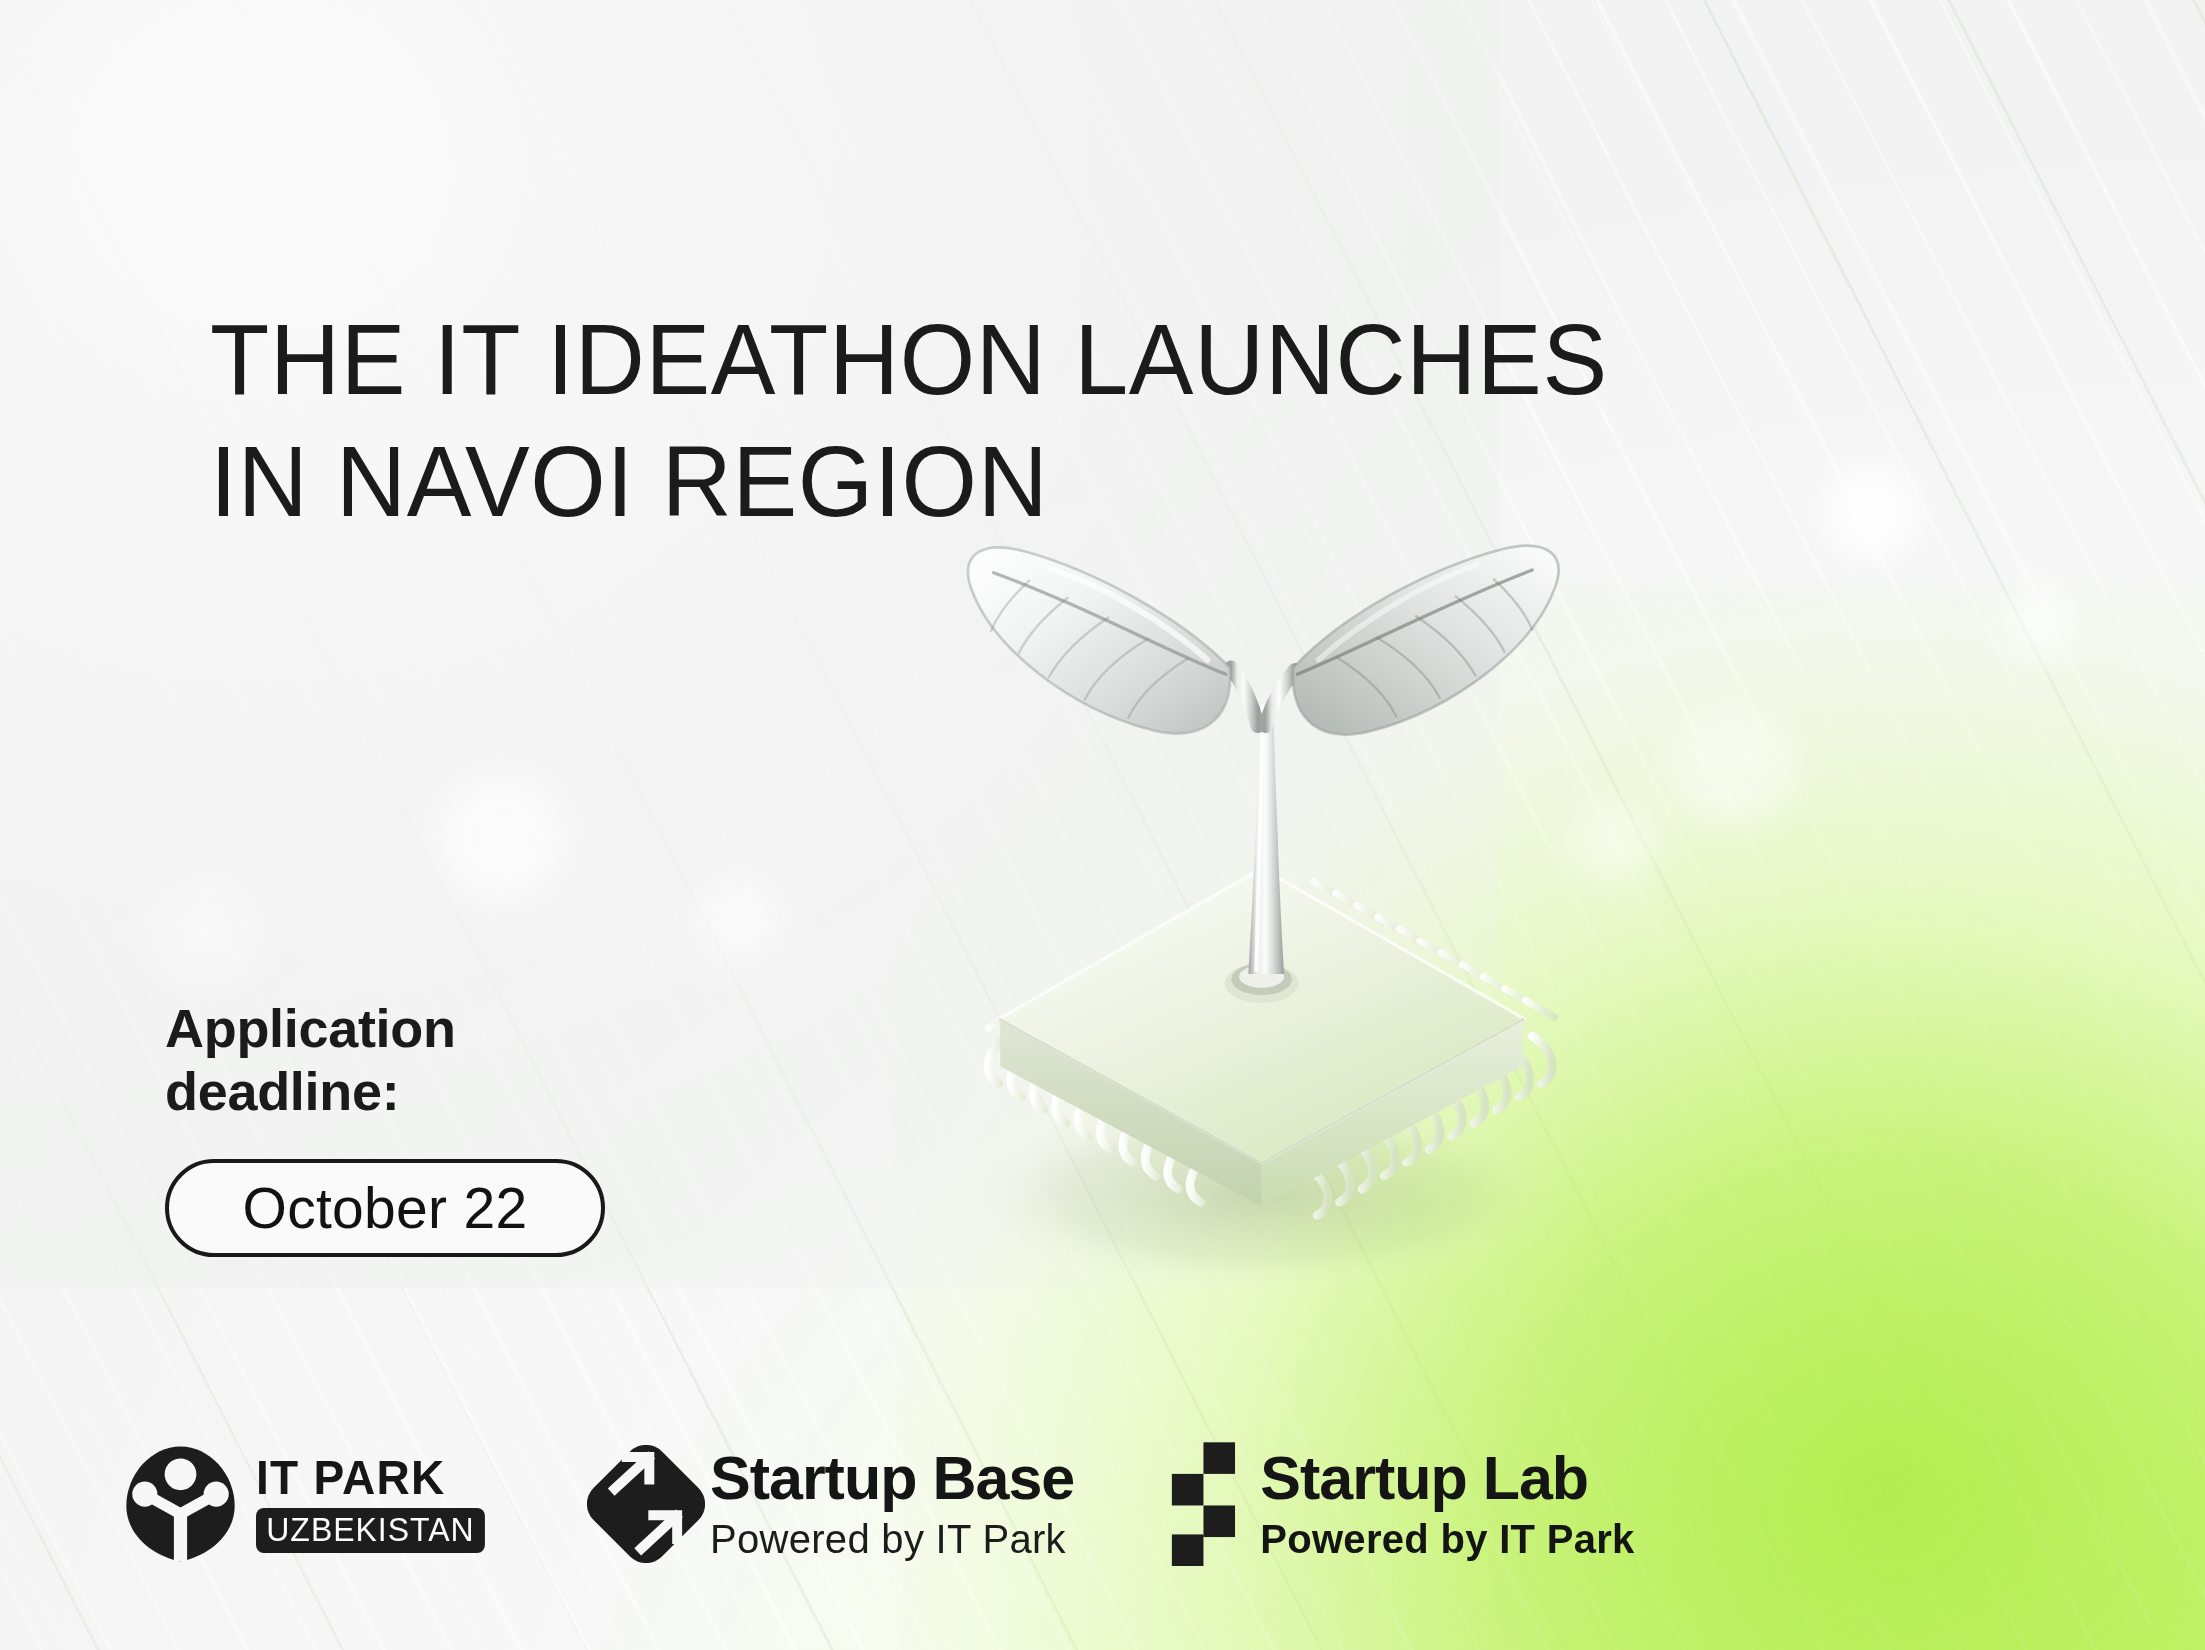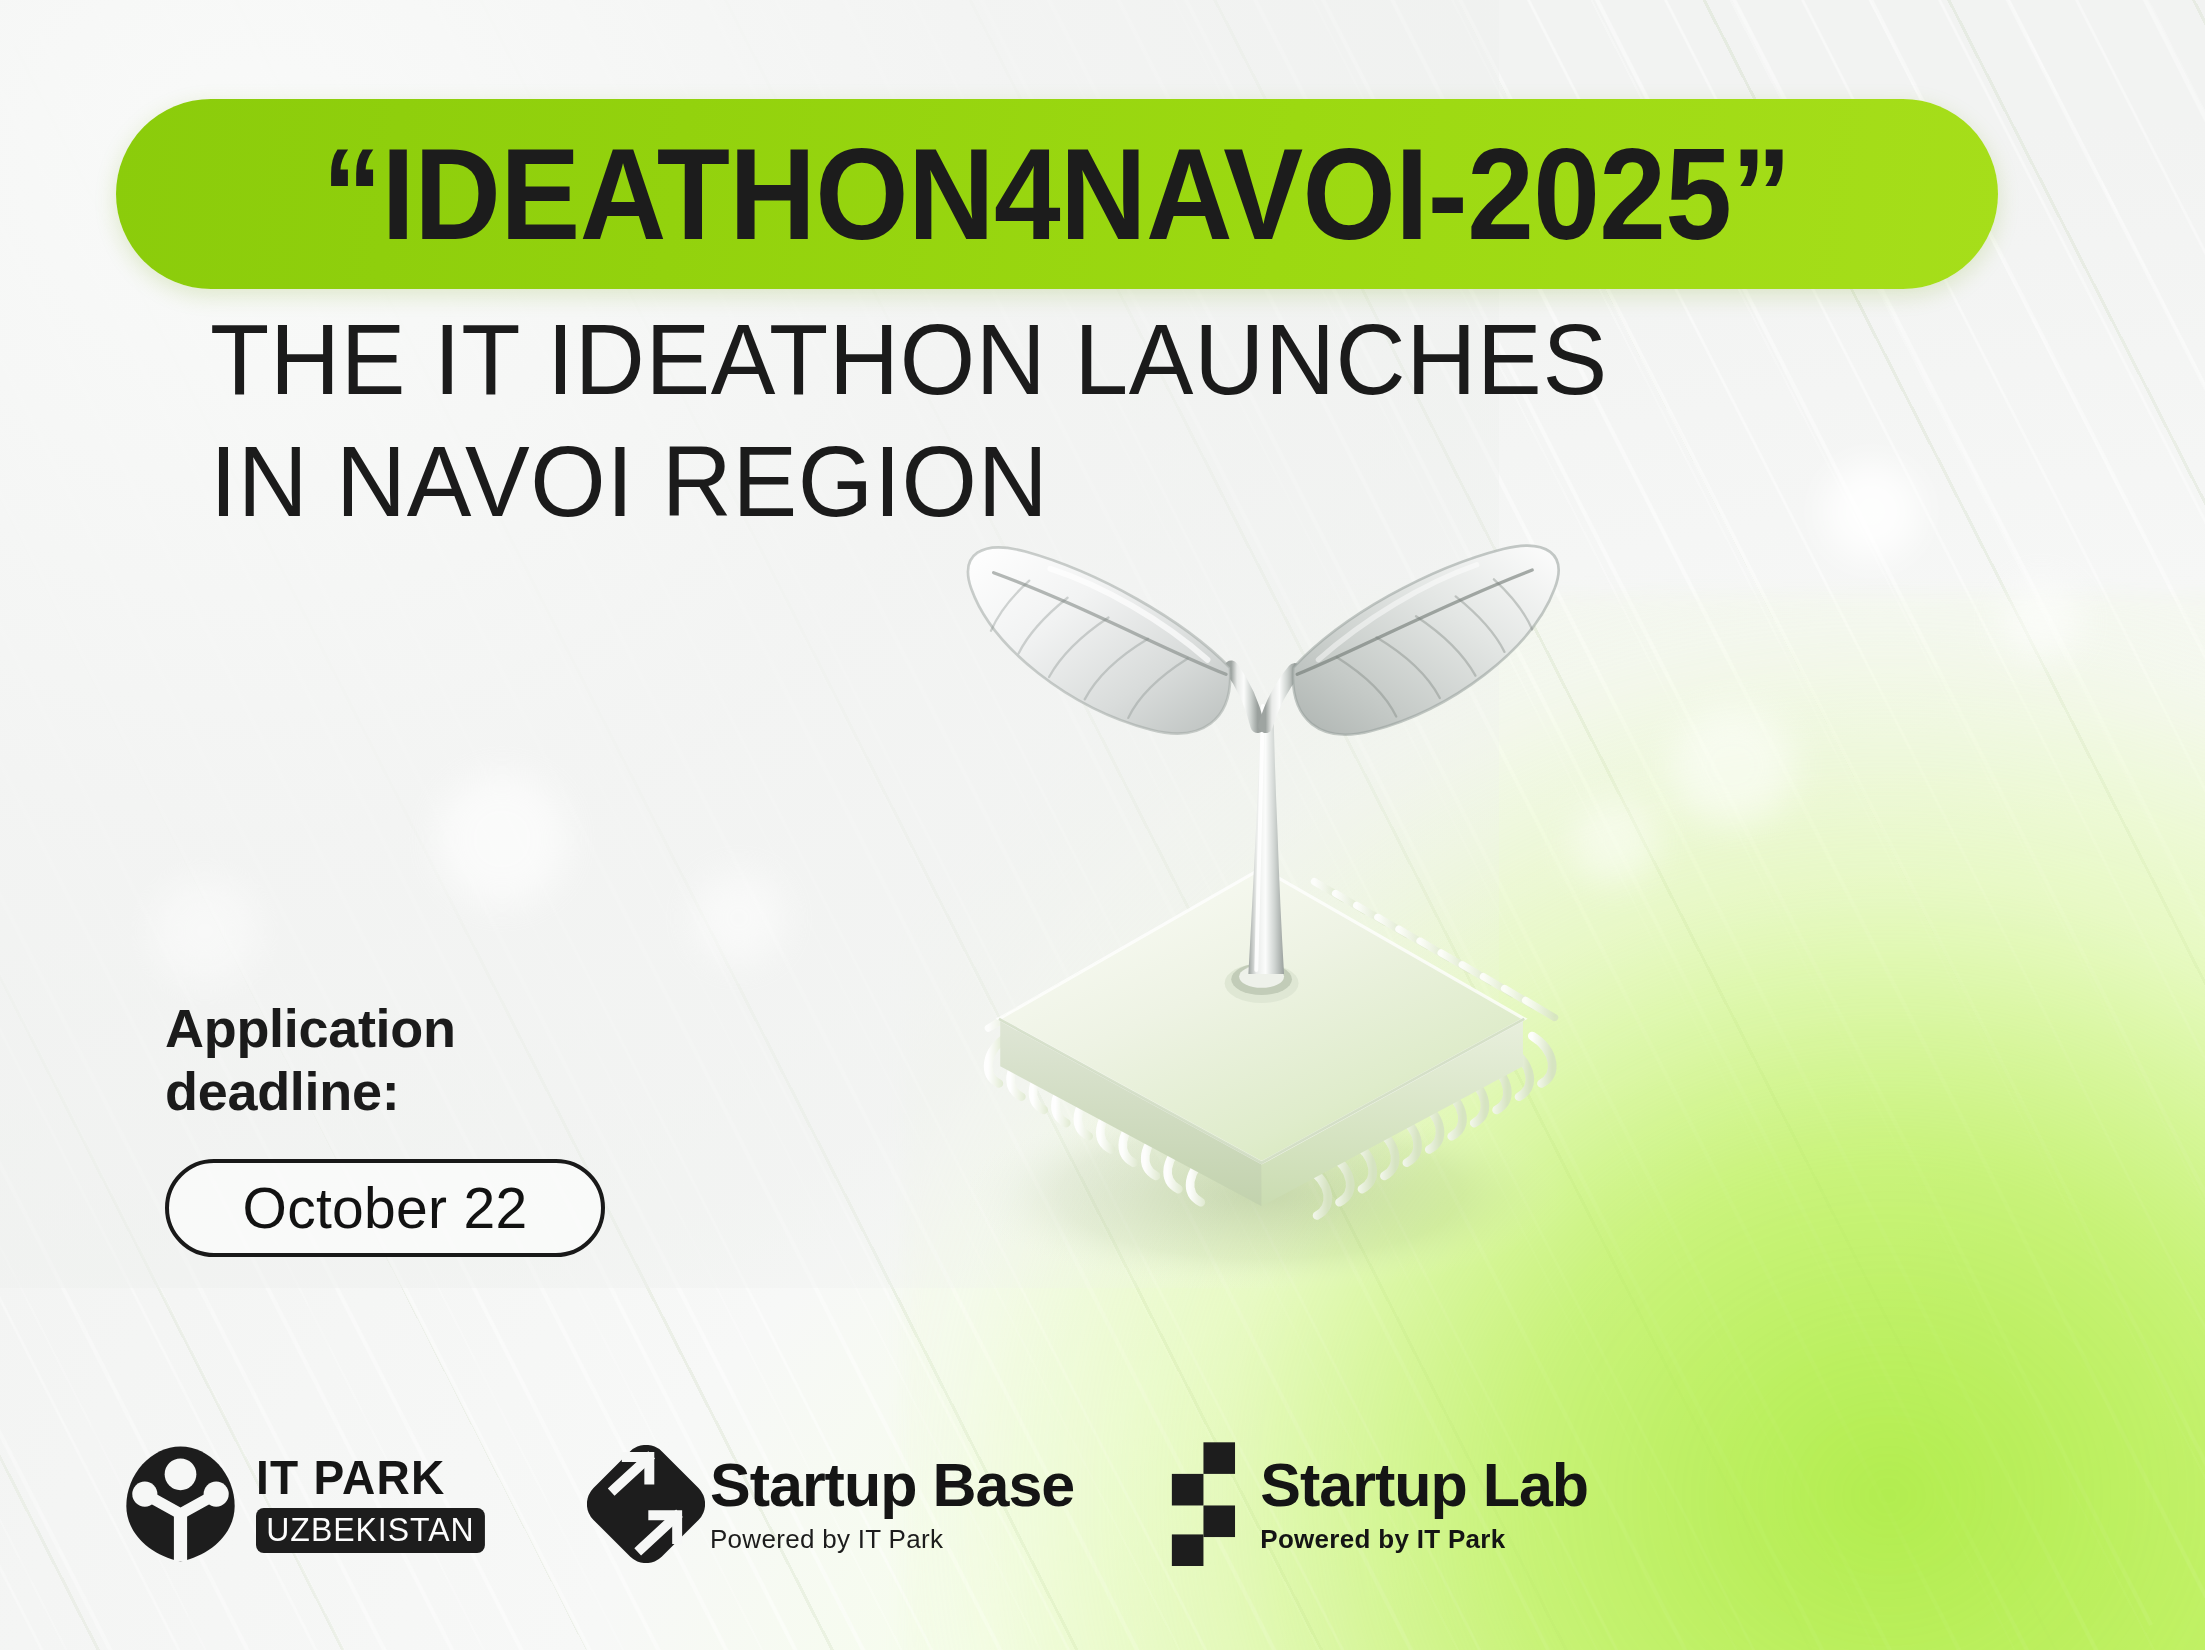--- a/index.html
+++ b/index.html
@@ -180,21 +180,21 @@
     font-weight:700;
     font-size:61px;
     letter-spacing:-1px;
     color:#151515;
     line-height:1;
   }
   .brand-sub{
     margin-top:10.6px;
     font-family:"Liberation Sans", sans-serif;
     font-weight:400;
-    font-size:26px;
+    font-size:40px;
     letter-spacing:0.3px;
     color:#1c1c1c;
     line-height:1;
   }
   .brand-sub.dark{ color:#141414; font-weight:700; }
 </style>
 </head>
 <body>
 
 <div class="poster">
@@ -372,23 +372,20 @@
           <path d="M794 196 C 834 220, 870 250, 890 288"></path>
           <path d="M854 164 C 890 188, 924 218, 944 254"></path>
           <path d="M914 134 C 944 158, 972 186, 988 218"></path>
           <path d="M972 108 C 996 130, 1018 156, 1030 184"></path>
         </g>
         <path d="M946 86 C 866 114, 776 168, 706 230" fill="none" stroke="rgba(255,255,255,.7)" stroke-width="8" stroke-linecap="round" opacity=".7"></path>
       </g>
     </svg>
   </div>
 
-  <div class="title-pill">
-    <span class="title-text">“IDEATHON4NAVOI-2025”</span>
-  </div>
 
   <div class="subtitle">
     <div>THE IT IDEATHON LAUNCHES</div>
     <div>IN NAVOI REGION</div>
   </div>
 
   <div class="deadline">
     <div class="deadline-label">
       <div>Application</div>
       <div>deadline:</div>

